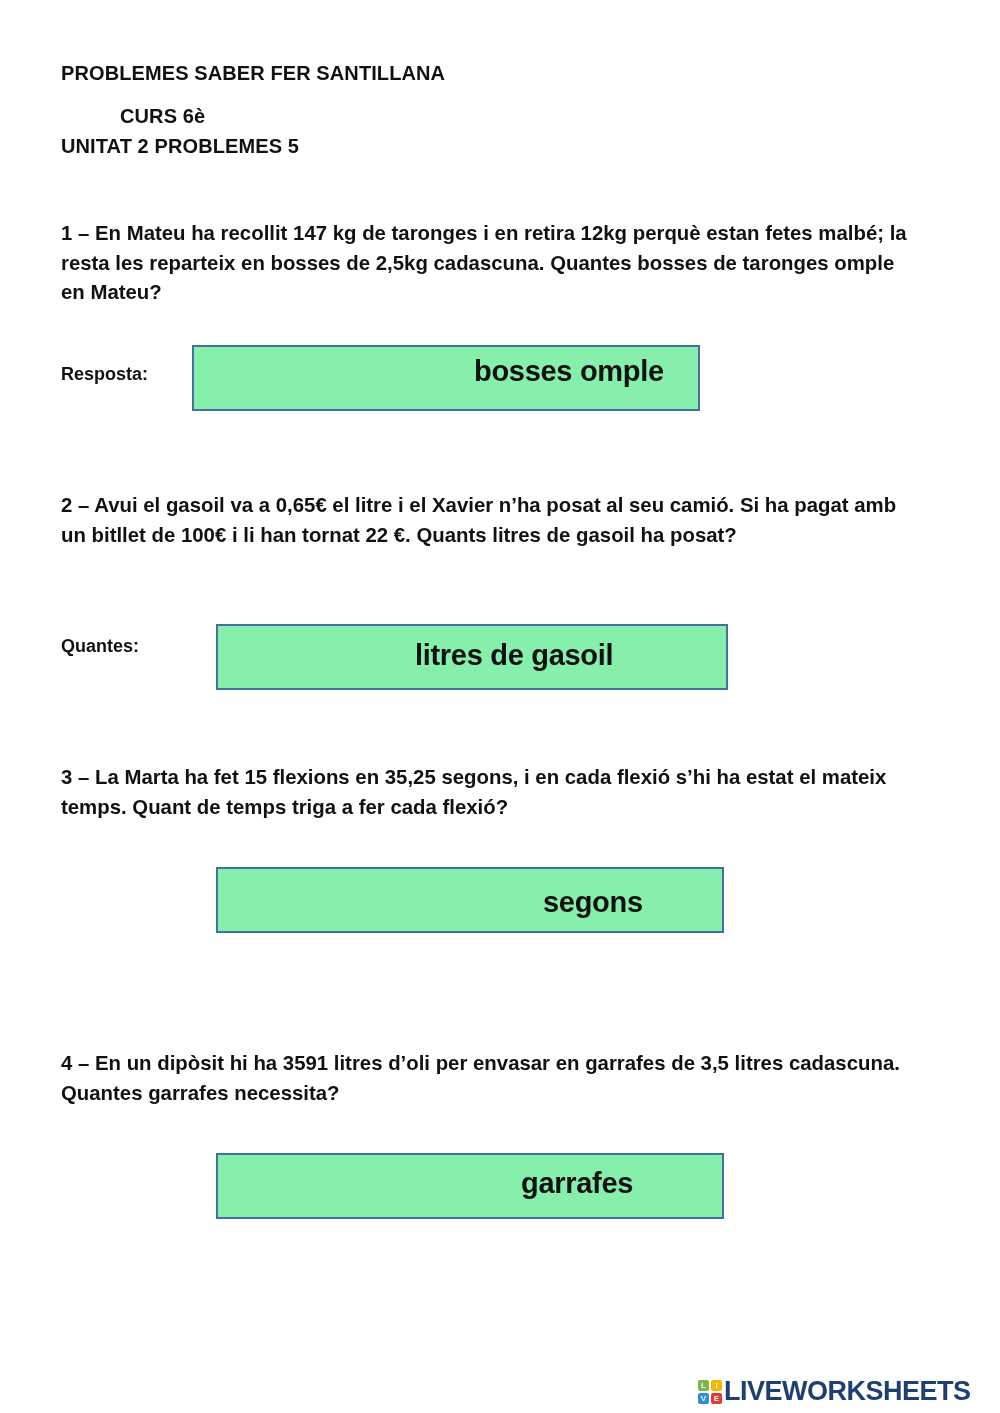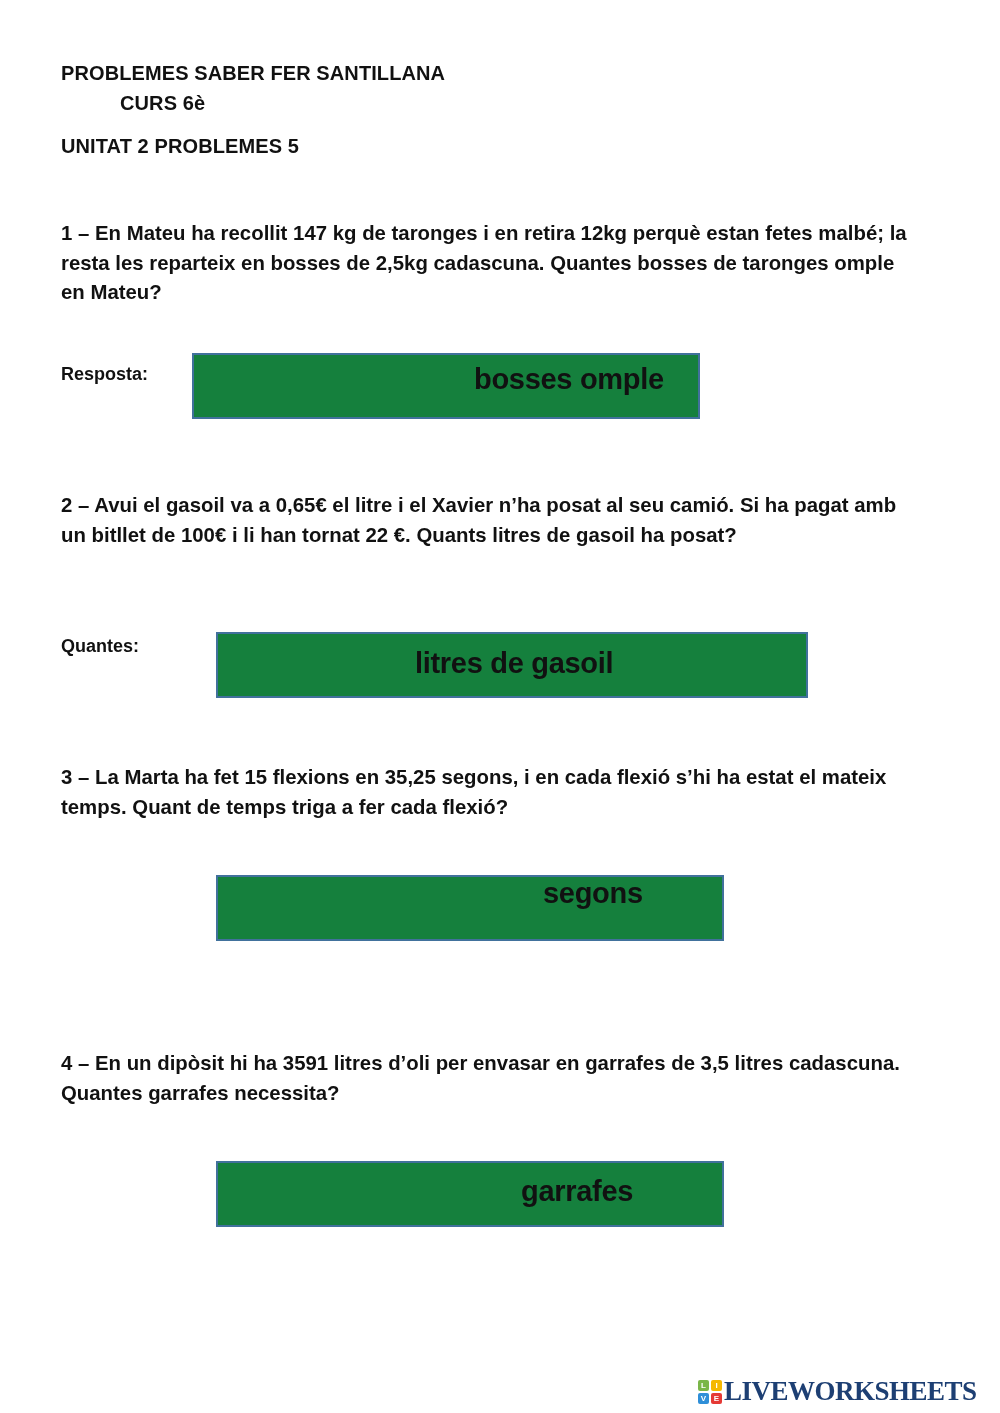--- a/index.html
+++ b/index.html
@@ -1,49 +1,49 @@
 <!DOCTYPE html>
 <html><head>
 <meta charset="utf-8">
 <style>
   html, body { margin:0; padding:0; background:#ffffff; }
   body { width:1000px; height:1413px; position:relative; overflow:hidden; color:#111; font-family:"Liberation Sans", sans-serif; }
   .abs { position:absolute; }
   .hdr { font-weight:bold; font-size:20px; letter-spacing:0.1px; white-space:nowrap; }
   .q { font-weight:bold; font-size:21px; line-height:29.5px; width:880px; font-family:"Liberation Sans", sans-serif; transform:scaleX(0.97); transform-origin:left top; }
   .label { font-weight:bold; font-size:18px; }
-  .box { background:#15803d; border:2px solid #41719c; box-sizing:border-box;margin-top:8px; }
+  .box { background:#86efac; border:2px solid #41719c; box-sizing:border-box; }
   .box-text { position:absolute; font-weight:bold; font-size:29px; letter-spacing:-0.3px; white-space:nowrap; color:#111; font-family:"Liberation Sans", sans-serif; }
   .logo { display:flex; align-items:center; }
   .logo-grid { display:grid; grid-template-columns:11px 11px; grid-template-rows:11px 11px; gap:2px; margin-right:2px; }
   .logo-grid span { display:flex; align-items:center; justify-content:center; font-size:8px; font-weight:bold; color:#fff; border-radius:2px; }
-  .logo-text { font-family:Liberation Serif, serif; font-weight:bold; font-size:27px; color:#1d3f73; letter-spacing:-0.5px; }
+  .logo-text { font-family:Liberation Sans, sans-serif; font-weight:bold; font-size:27px; color:#1d3f73; letter-spacing:-0.5px; }
 </style>
 </head>
 <body>
 
 <div class="abs hdr" style="left:61px; top:62px;">PROBLEMES SABER FER SANTILLANA</div>
-<div class="abs hdr" style="left:120px; top:92px;">CURS 6è</div>
+<div class="abs hdr" style="left:120px; top:105px;">CURS 6è</div>
 <div class="abs hdr" style="left:61px; top:135px;">UNITAT 2 PROBLEMES 5</div>
 
 <div class="abs q" style="left:61px; top:218px;">1 – En Mateu ha recollit 147 kg de taronges i en retira 12kg perquè estan fetes malbé; la resta les reparteix en bosses de 2,5kg cadascuna. Quantes bosses de taronges omple en Mateu?</div>
 <div class="abs label" style="left:61px; top:364px;">Resposta:</div>
 <div class="abs box" style="left:192px; top:345px; width:508px; height:66px;">
   <span class="box-text" style="left:280px; top:8px;">bosses omple</span>
 </div>
 
 <div class="abs q" style="left:61px; top:490px;">2 – Avui el gasoil va a 0,65€ el litre i el Xavier n’ha posat al seu camió. Si ha pagat amb un bitllet de 100€ i li han tornat 22 €. Quants litres de gasoil ha posat?</div>
 <div class="abs label" style="left:61px; top:636px;">Quantes:</div>
-<div class="abs box" style="left:216px; top:624px; width:592px; height:66px;">
+<div class="abs box" style="left:216px; top:624px; width:512px; height:66px;">
   <span class="box-text" style="left:197px; top:13px;">litres de gasoil</span>
 </div>
 
 <div class="abs q" style="left:61px; top:762px;">3 – La Marta ha fet 15 flexions en 35,25 segons, i en cada flexió s’hi ha estat el mateix temps. Quant de temps triga a fer cada flexió?</div>
 <div class="abs box" style="left:216px; top:867px; width:508px; height:66px;">
-  <span class="box-text" style="left:325px; top:0;">segons</span>
+  <span class="box-text" style="left:325px; top:17px;">segons</span>
 </div>
 
 <div class="abs q" style="left:61px; top:1048px;">4 – En un dipòsit hi ha 3591 litres d’oli per envasar en garrafes de 3,5 litres cadascuna. Quantes garrafes necessita?</div>
 <div class="abs box" style="left:216px; top:1153px; width:508px; height:66px;">
   <span class="box-text" style="left:303px; top:12px;">garrafes</span>
 </div>
 
 <div class="abs logo" style="left:698px; top:1376px;">
   <div class="logo-grid">
     <span style="background:#7ab648;">L</span>

